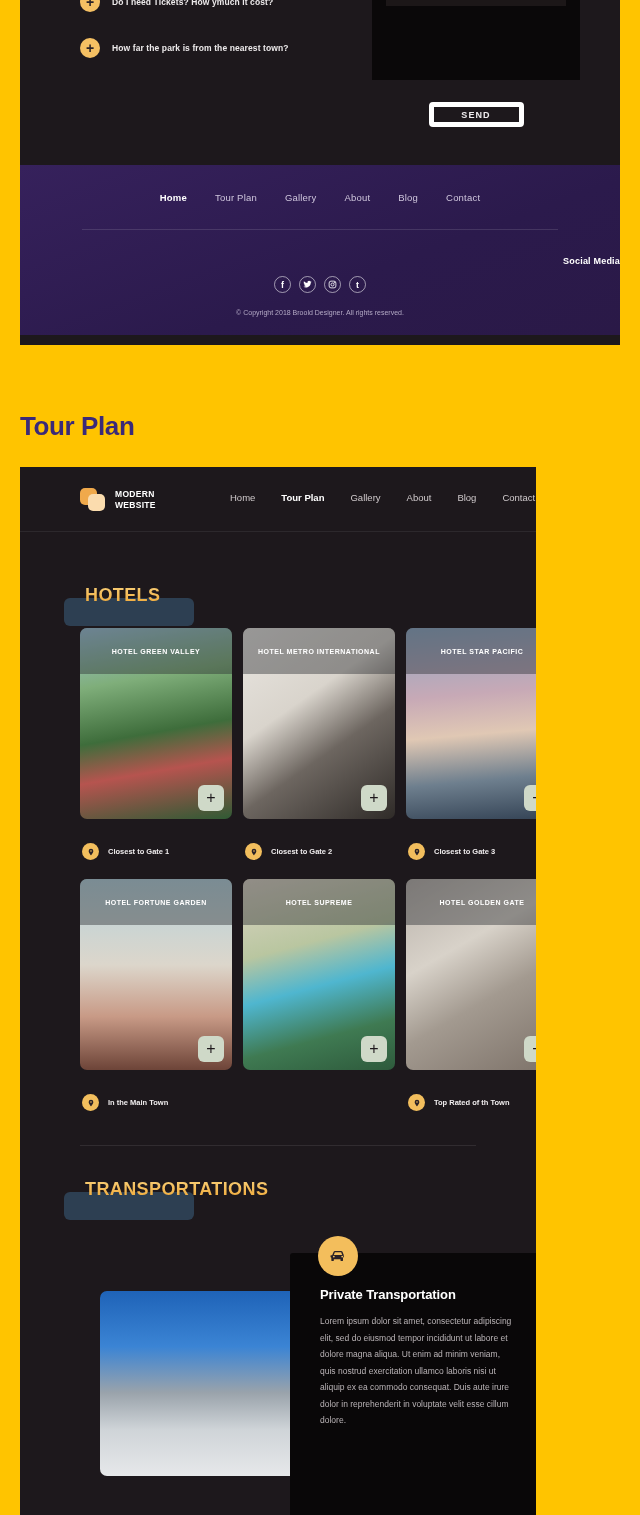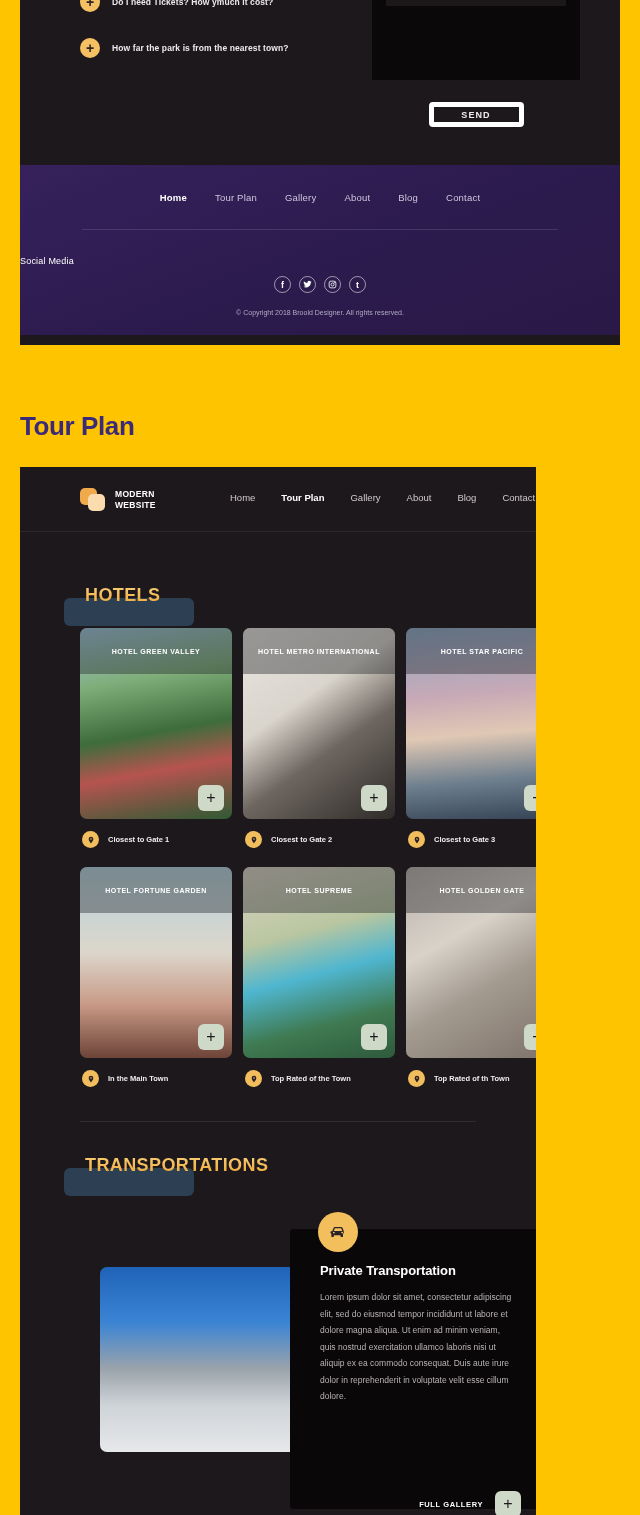--- a/index.html
+++ b/index.html
@@ -46,21 +46,21 @@
     background:linear-gradient(160deg,#36215c 0%, #2b1a4c 60%, #2a1947 100%);
   }
   .footer-nav { display:flex; justify-content:center; gap:28px; padding-top:27px; }
   .footer-nav a { color:#cfc6dd; font-size:9.5px; text-decoration:none; letter-spacing:.2px; }
   .footer-nav a.active { color:#fff; font-weight:700; }
   .footer-rule {
     height:1px; background:rgba(255,255,255,.12);
     margin:26px 62px 0;
   }
   .social-title {
-    text-align:left; color:#fff; font-size:9px; font-weight:400;
+    text-align:right; color:#fff; font-size:9px; font-weight:700;
     margin-top:26px; letter-spacing:.2px;
   }
   .social-icons { display:flex; justify-content:center; gap:8px; margin-top:10px; }
   .sicon {
     width:17px; height:17px; border-radius:50%;
     border:1px solid rgba(255,255,255,.55);
     display:flex; align-items:center; justify-content:center;
     color:#fff; font-size:9px; font-weight:700;
   }
   .copyright {
@@ -122,21 +122,21 @@
     color:#fff; font-size:7px; font-weight:700; letter-spacing:.5px;
     background:rgba(40,44,48,.42);
     text-align:center; padding:0 6px;
   }
   .card-plus {
     position:absolute; right:8px; bottom:8px; width:26px; height:26px;
     border-radius:6px; background:#cfd9c8;
     display:flex; align-items:center; justify-content:center;
     color:#1d181c; font-size:16px; line-height:1; font-weight:300;
   }
-  .card-meta { display:flex; align-items:center; gap:9px; padding:12px 0 0 2px; }
+  .card-meta { display:flex; align-items:center; gap:9px; padding:24px 0 0 2px; }
   .pin {
     width:17px; height:17px; border-radius:50%; flex:none;
     background:#F2BE5D; display:flex; align-items:center; justify-content:center;
   }
   .pin svg { width:8px; height:8px; }
   .card-loc { color:#efeced; font-size:7.5px; font-weight:700; }
 
   
   .img-green  { background:linear-gradient(170deg,#9ec4da 0%,#7fae7a 28%,#3e6d3b 54%,#b6544f 72%,#2f5a34 100%); }
   .img-metro  { background:linear-gradient(145deg,#e9e6e1 0%,#d9d4cc 38%,#6d6660 62%,#2f2b28 100%); }
@@ -329,28 +329,20 @@
             </span>
           <span class="card-loc">In the Main Town</span>
         </div>
       </article>
 
       <article class="card">
         <div class="card-img img-supreme">
           <div class="card-name">HOTEL SUPREME</div>
           <div class="card-plus">+</div>
         </div>
-        <div class="card-meta">
-          <span class="pin">
-              <svg viewBox="0 0 24 24" fill="#2a2227">
-                <path d="M12 2a7 7 0 0 0-7 7c0 5.2 7 13 7 13s7-7.8 7-13a7 7 0 0 0-7-7zm0 9.5A2.5 2.5 0 1 1 12 6.5a2.5 2.5 0 0 1 0 5z"></path>
-              </svg>
-            </span>
-          <span class="card-loc">Top Rated of the Town</span>
-        </div>
       </article>
 
       <article class="card">
         <div class="card-img img-golden">
           <div class="card-name">HOTEL GOLDEN GATE</div>
           <div class="card-plus">+</div>
         </div>
         <div class="card-meta">
           <span class="pin">
               <svg viewBox="0 0 24 24" fill="#2a2227">

